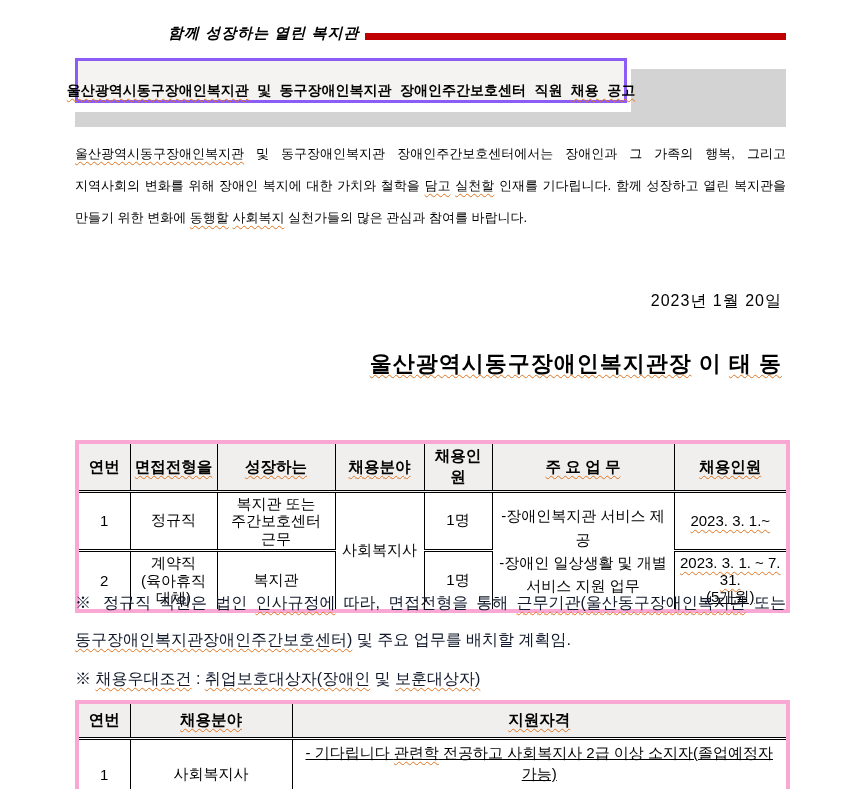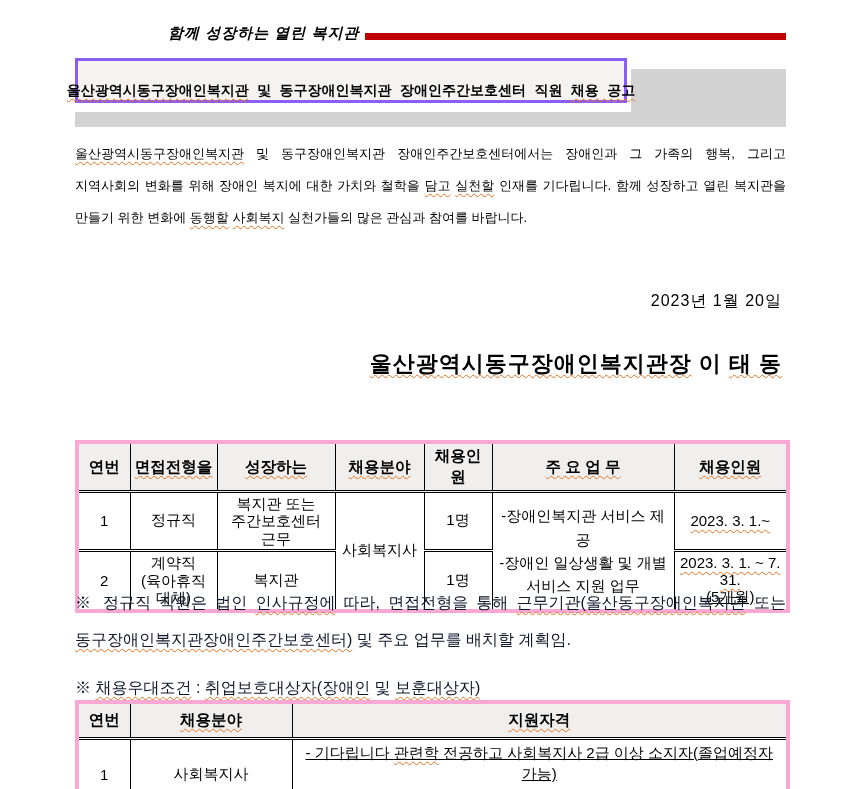--- a/index.html
+++ b/index.html
@@ -145,21 +145,21 @@
   .notes {
     position: absolute;
     left: 75px; top: 584px;
     width: 711px;
     color: #0f172a;
     font-size: 16px;
     line-height: 37px;
     text-align: justify;
     word-break: keep-all;
   }
-  .notes p + p { margin-top: 11px; }
+  .notes p + p { margin-top: 2px; }
 </style>
 </head>
 <body>
 
 <div class="page">
 
   <div class="brand-script">함께 성장하는 열린 복지관</div>
   <div class="red-bar"></div>
 
   <div class="shadow-right"></div>

